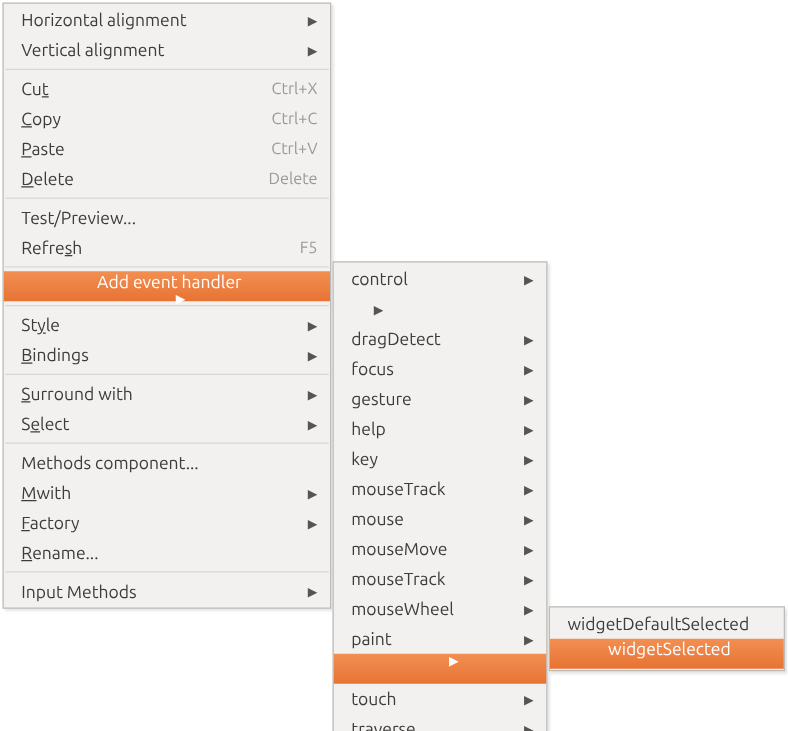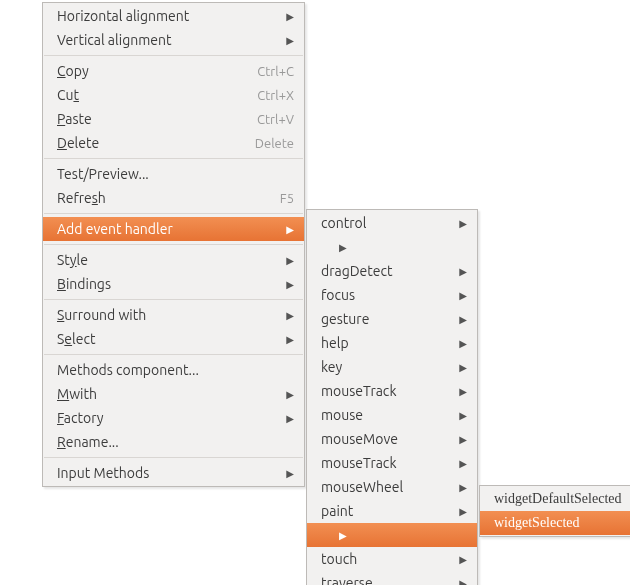--- a/index.html
+++ b/index.html
@@ -12,21 +12,20 @@
     height: 585px;
     position: relative;
     overflow: hidden;
   }
   .menu {
     position: absolute;
     background: #f2f1f0;
     border: 1px solid #bdbab7;
     box-shadow: 2px 2px 2px rgba(0,0,0,0.1);
     padding: 1px 0;
-    margin-left: 40px;
   }
   .menu-item {
     display: flex;
     align-items: center;
     height: 24px;
     padding: 0 10px 0 14px;
     cursor: default;
     white-space: nowrap;
   }
   .menu-item .label { flex: 1; }
@@ -37,54 +36,55 @@
     font-size: 13px;
   }
   .menu-item .arrow {
     margin-left: 18px;
     font-size: 10px;
     color: #555;
   }
   .menu-item.selected {
     background: linear-gradient(#f28f52, #e77334);
     color: #fff;
+    flex-direction: column;
   }
   .menu-item.selected .arrow { color: #fff; }
   .sep {
     height: 1px;
     background: #d9d6d3;
     margin: 3px 1px;
   }
   #m1 { left: 2px; top: 2px; width: 263px; }
   #m2 { left: 266px; top: 209px; width: 172px; }
-  #m3 { left: 439px; top: 485px; width: 189px; font-family: Liberation Serif, serif; }
+  #m3 { left: 439px; top: 485px; width: 189px; }
 </style>
 </head>
 <body>
 
 <div id="m1" class="menu">
   <div class="menu-item">
     <span class="label">Horizontal alignment</span>
     <span class="arrow">▶</span>
   </div>
   <div class="menu-item">
     <span class="label">Vertical alignment</span>
     <span class="arrow">▶</span>
   </div>
   <div class="sep"></div>
 
   <div class="menu-item">
+    <span class="label"><span>Cu</span><u>t</u><span></span></span>
+    <span class="accel">Ctrl+X</span>
+  </div>
+  <div class="menu-item">
     <span class="label"><span></span><u>C</u><span>opy</span></span>
     <span class="accel">Ctrl+C</span>
   </div>
   <div class="menu-item">
-    <span class="label"><span>Cu</span><u>t</u><span></span></span>
-    <span class="accel">Ctrl+X</span>
-  </div>
-  <div class="menu-item">
     <span class="label"><span></span><u>P</u><span>aste</span></span>
     <span class="accel">Ctrl+V</span>
   </div>
   <div class="menu-item">
     <span class="label"><span></span><u>D</u><span>elete</span></span>
     <span class="accel">Delete</span>
   </div>
   <div class="sep"></div>
 
   <div class="menu-item">

